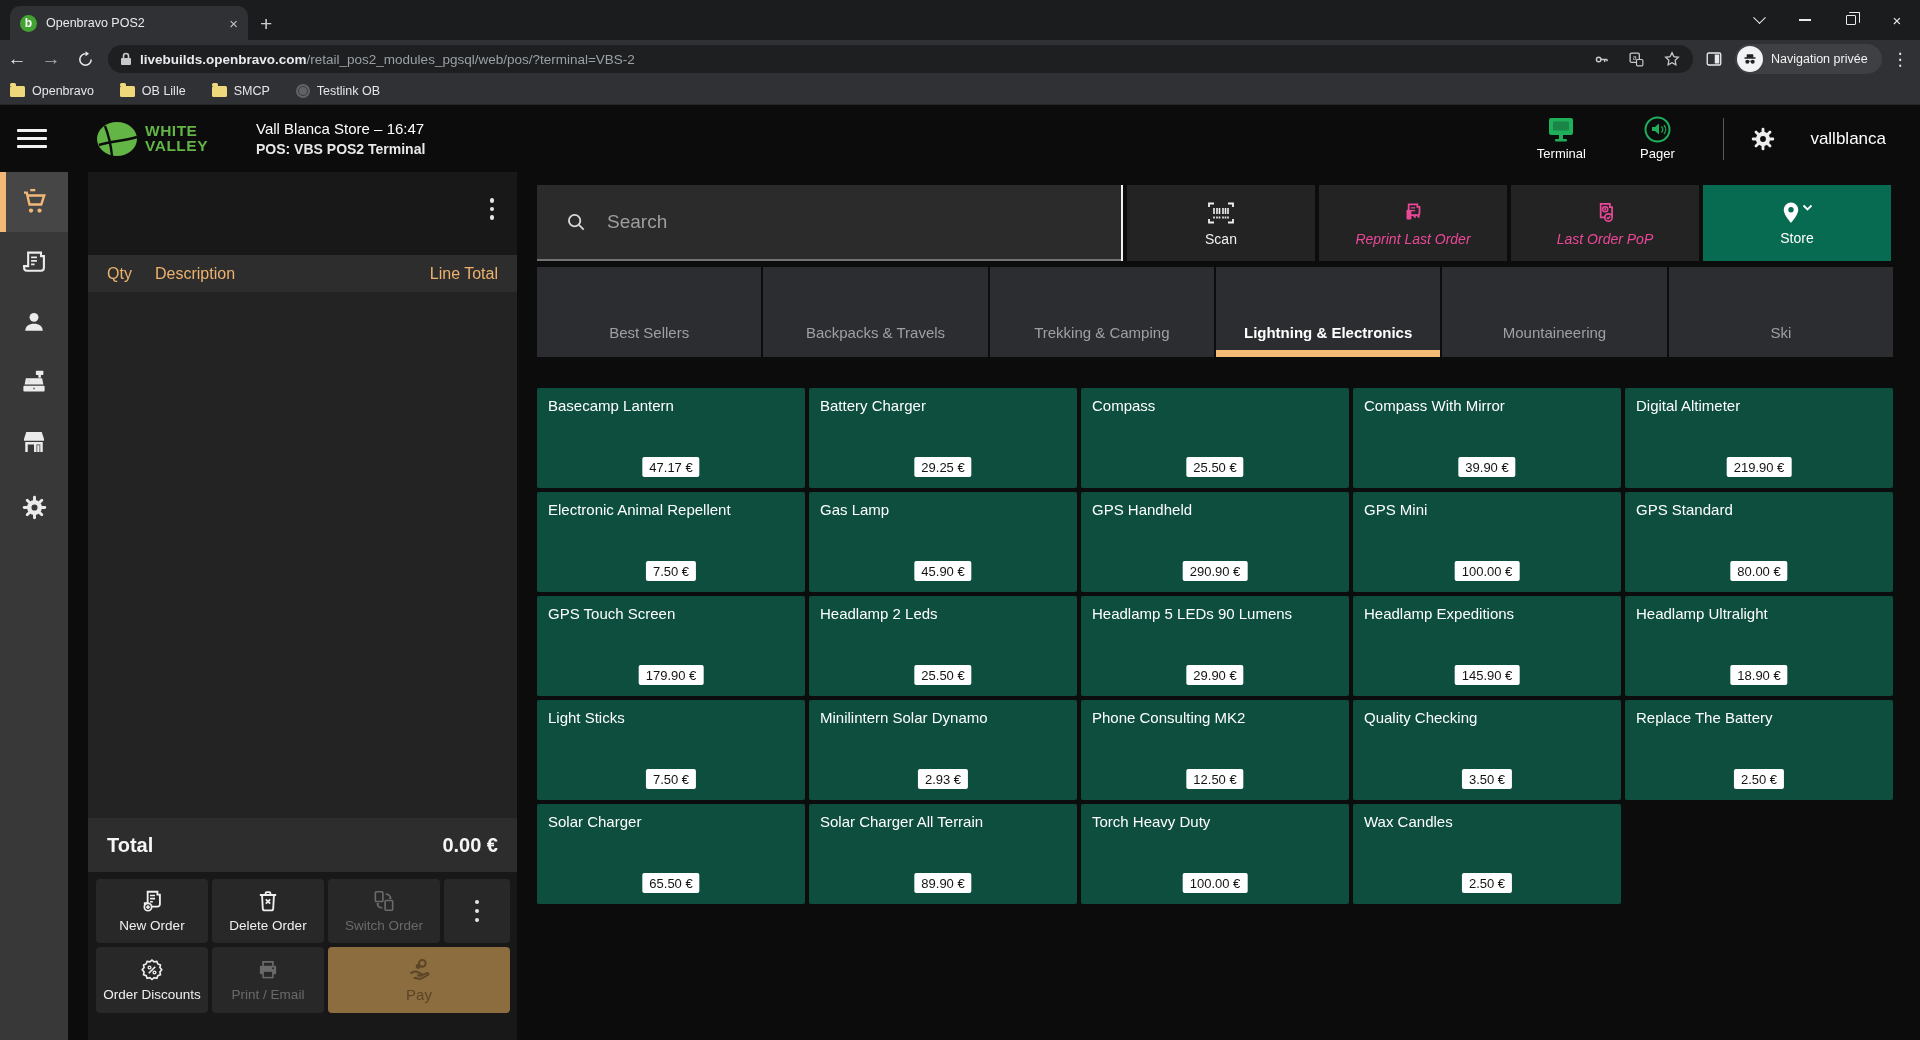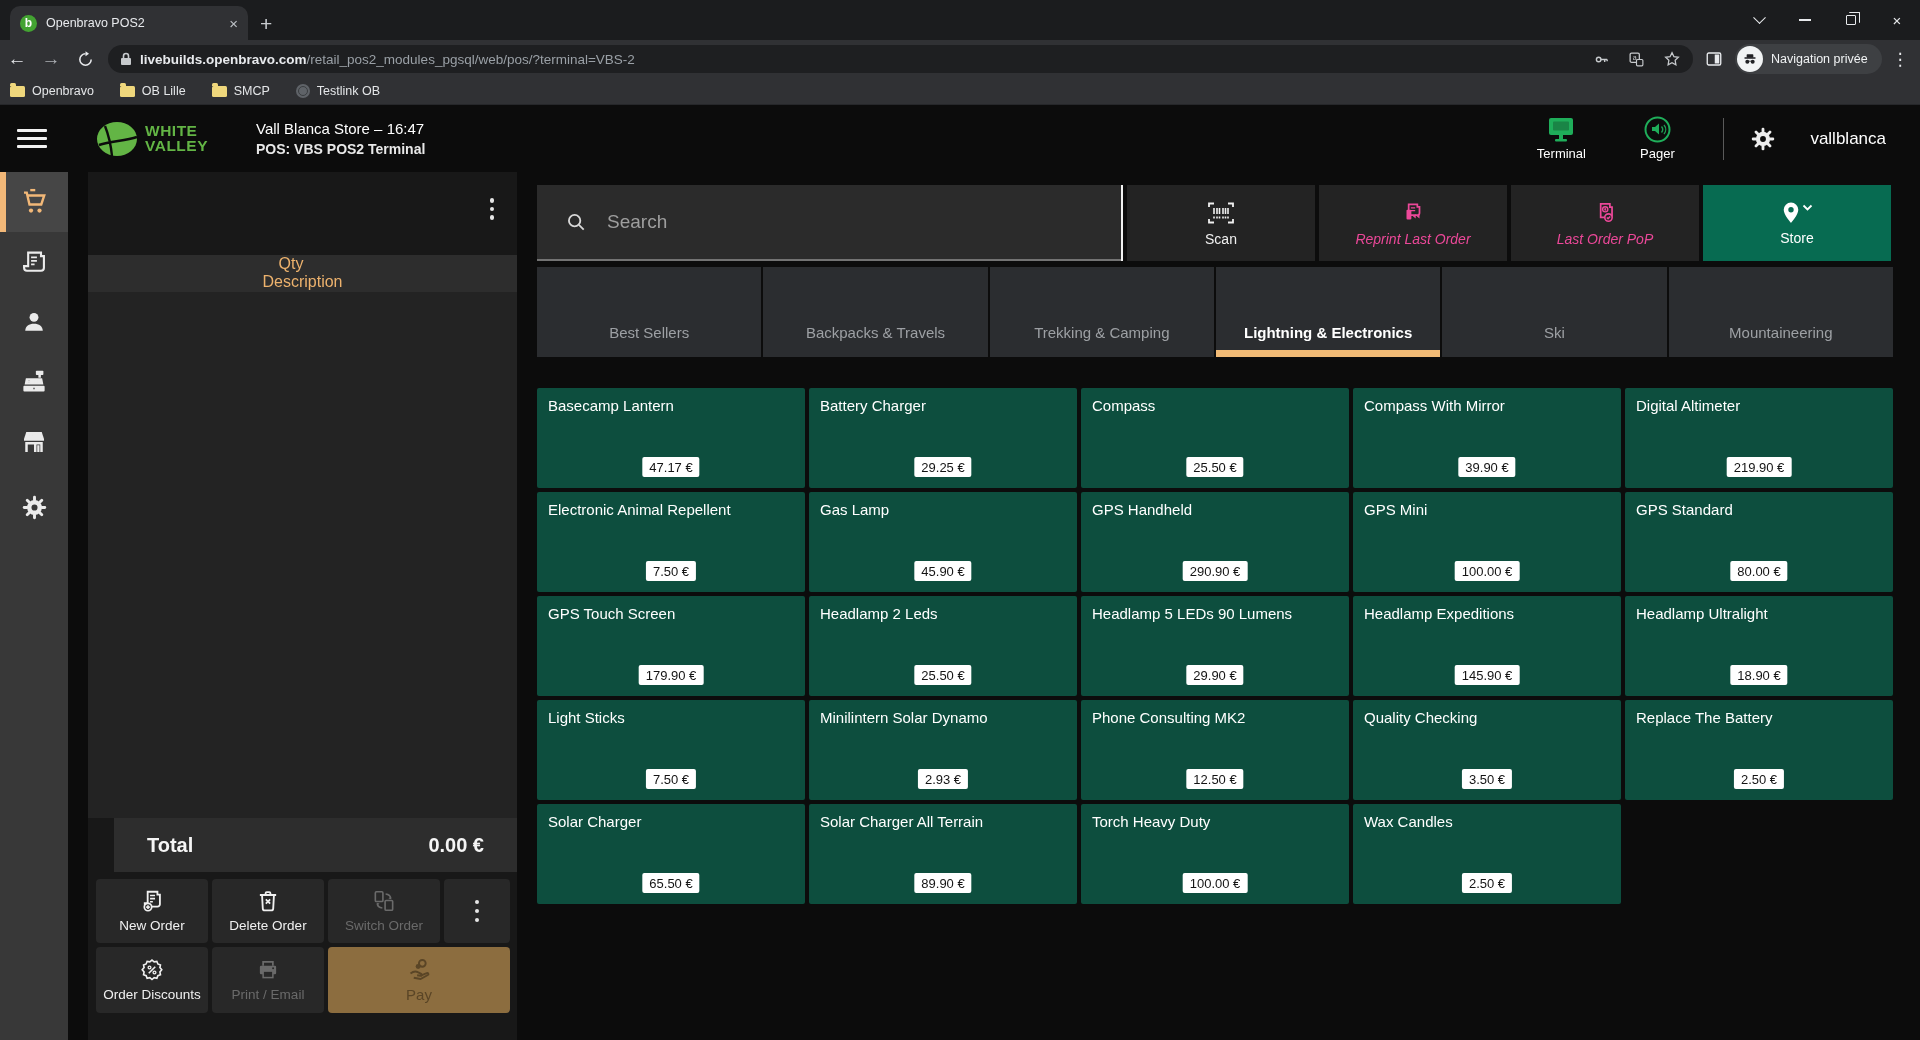--- a/index.html
+++ b/index.html
@@ -63,25 +63,25 @@
   .rail-item.active::before { content:""; position:absolute; left:0; top:0; bottom:0; width:6px; background:#f2b878; }
   .rail-item.settings { margin-top:5px; }
 
   
   .order-panel { position:absolute; left:88px; top:172px; width:429px; height:868px; background:#181818; display:flex; flex-direction:column; }
   .cust-row { height:83px; position:relative; }
   .cust-chip { position:absolute; left:19px; top:18px; width:303px; height:48px; background:#2b2b2b; border-radius:3px; display:flex; align-items:center; gap:13px; padding-left:15px; }
   .cust-chip .name { color:#f2f2f2; font-size:18px; }
   .panel-kebab { position:absolute; right:14px; top:26px; width:22px; display:flex; flex-direction:column; align-items:center; gap:4px; }
   .panel-kebab i, .grid-kebab i { width:4.5px; height:4.5px; border-radius:50%; background:#e6e6e6; }
-  .cols-row { height:37px; background:#2d2d2d; display:flex; align-items:center; color:#edb26d; font-size:16px; padding:0 19px;flex-direction:column; }
+  .cols-row { height:37px; background:#2d2d2d; display:flex; align-items:center; color:#edb26d; font-size:16px; padding:0 19px; }
   .cols-row .qty { width:48px; }
   .cols-row .ltotal { margin-left:auto; }
   .order-list { flex:1; background:#232323; }
-  .total-row { height:54px; background:#2d2d2d; display:flex; align-items:center; justify-content:space-between; padding:0 33px; color:#f5f5f5; font-size:20px; font-weight:bold;margin-left:26px; }
+  .total-row { height:54px; background:#2d2d2d; display:flex; align-items:center; justify-content:space-between; padding:0 19px; color:#f5f5f5; font-size:20px; font-weight:bold; }
   .order-btns { height:168px; padding:7px 8px 0 8px; display:grid; grid-template-columns:112px 112px 112px 66px; grid-template-rows:64px 66px; gap:4px; }
   .obtn { background:#282828; border-radius:4px; display:flex; flex-direction:column; align-items:center; justify-content:center; gap:4px; color:#f0f0f0; font-size:13.5px; line-height:1.12; text-align:center; padding:2px; }
   .obtn.disabled { color:#6a6a6a; }
   .grid-kebab { background:#282828; border-radius:4px; grid-column:4; display:flex; flex-direction:column; align-items:center; justify-content:center; gap:4.5px; }
   .obtn.pay { grid-column:3 / span 2; background:#8c6d3f; color:#5a4526; font-size:15px; }
 
   
   .catalog { position:absolute; left:537px; top:172px; width:1356px; height:868px; }
   .action-row { margin-top:13px; height:76px; display:flex; }
   .search-box { width:584px; background:#2b2b2b; border-bottom:2px solid #737373; display:flex; align-items:center; gap:20px; padding-left:28px; }
@@ -460,24 +460,24 @@
       <div class="tab">
           <span>Backpacks &amp; Travels</span>
         </div>
       <div class="tab">
           <span>Trekking &amp; Camping</span>
         </div>
       <div class="tab active">
           <span>Lightning &amp; Electronics</span>
         </div>
       <div class="tab">
+          <span>Mountaineering</span>
+        </div>
+      <div class="tab">
           <span>Ski</span>
-        </div>
-      <div class="tab">
-          <span>Mountaineering</span>
         </div>
     </div>
 
     <div class="prod-grid">
       <div class="prod"><span>Basecamp Lantern</span><span class="price">47.17 €</span></div>
       <div class="prod"><span>Battery Charger</span><span class="price">29.25 €</span></div>
       <div class="prod"><span>Compass</span><span class="price">25.50 €</span></div>
       <div class="prod"><span>Compass With Mirror</span><span class="price">39.90 €</span></div>
       <div class="prod"><span>Digital Altimeter</span><span class="price">219.90 €</span></div>
       <div class="prod"><span>Electronic Animal Repellent</span><span class="price">7.50 €</span></div>

